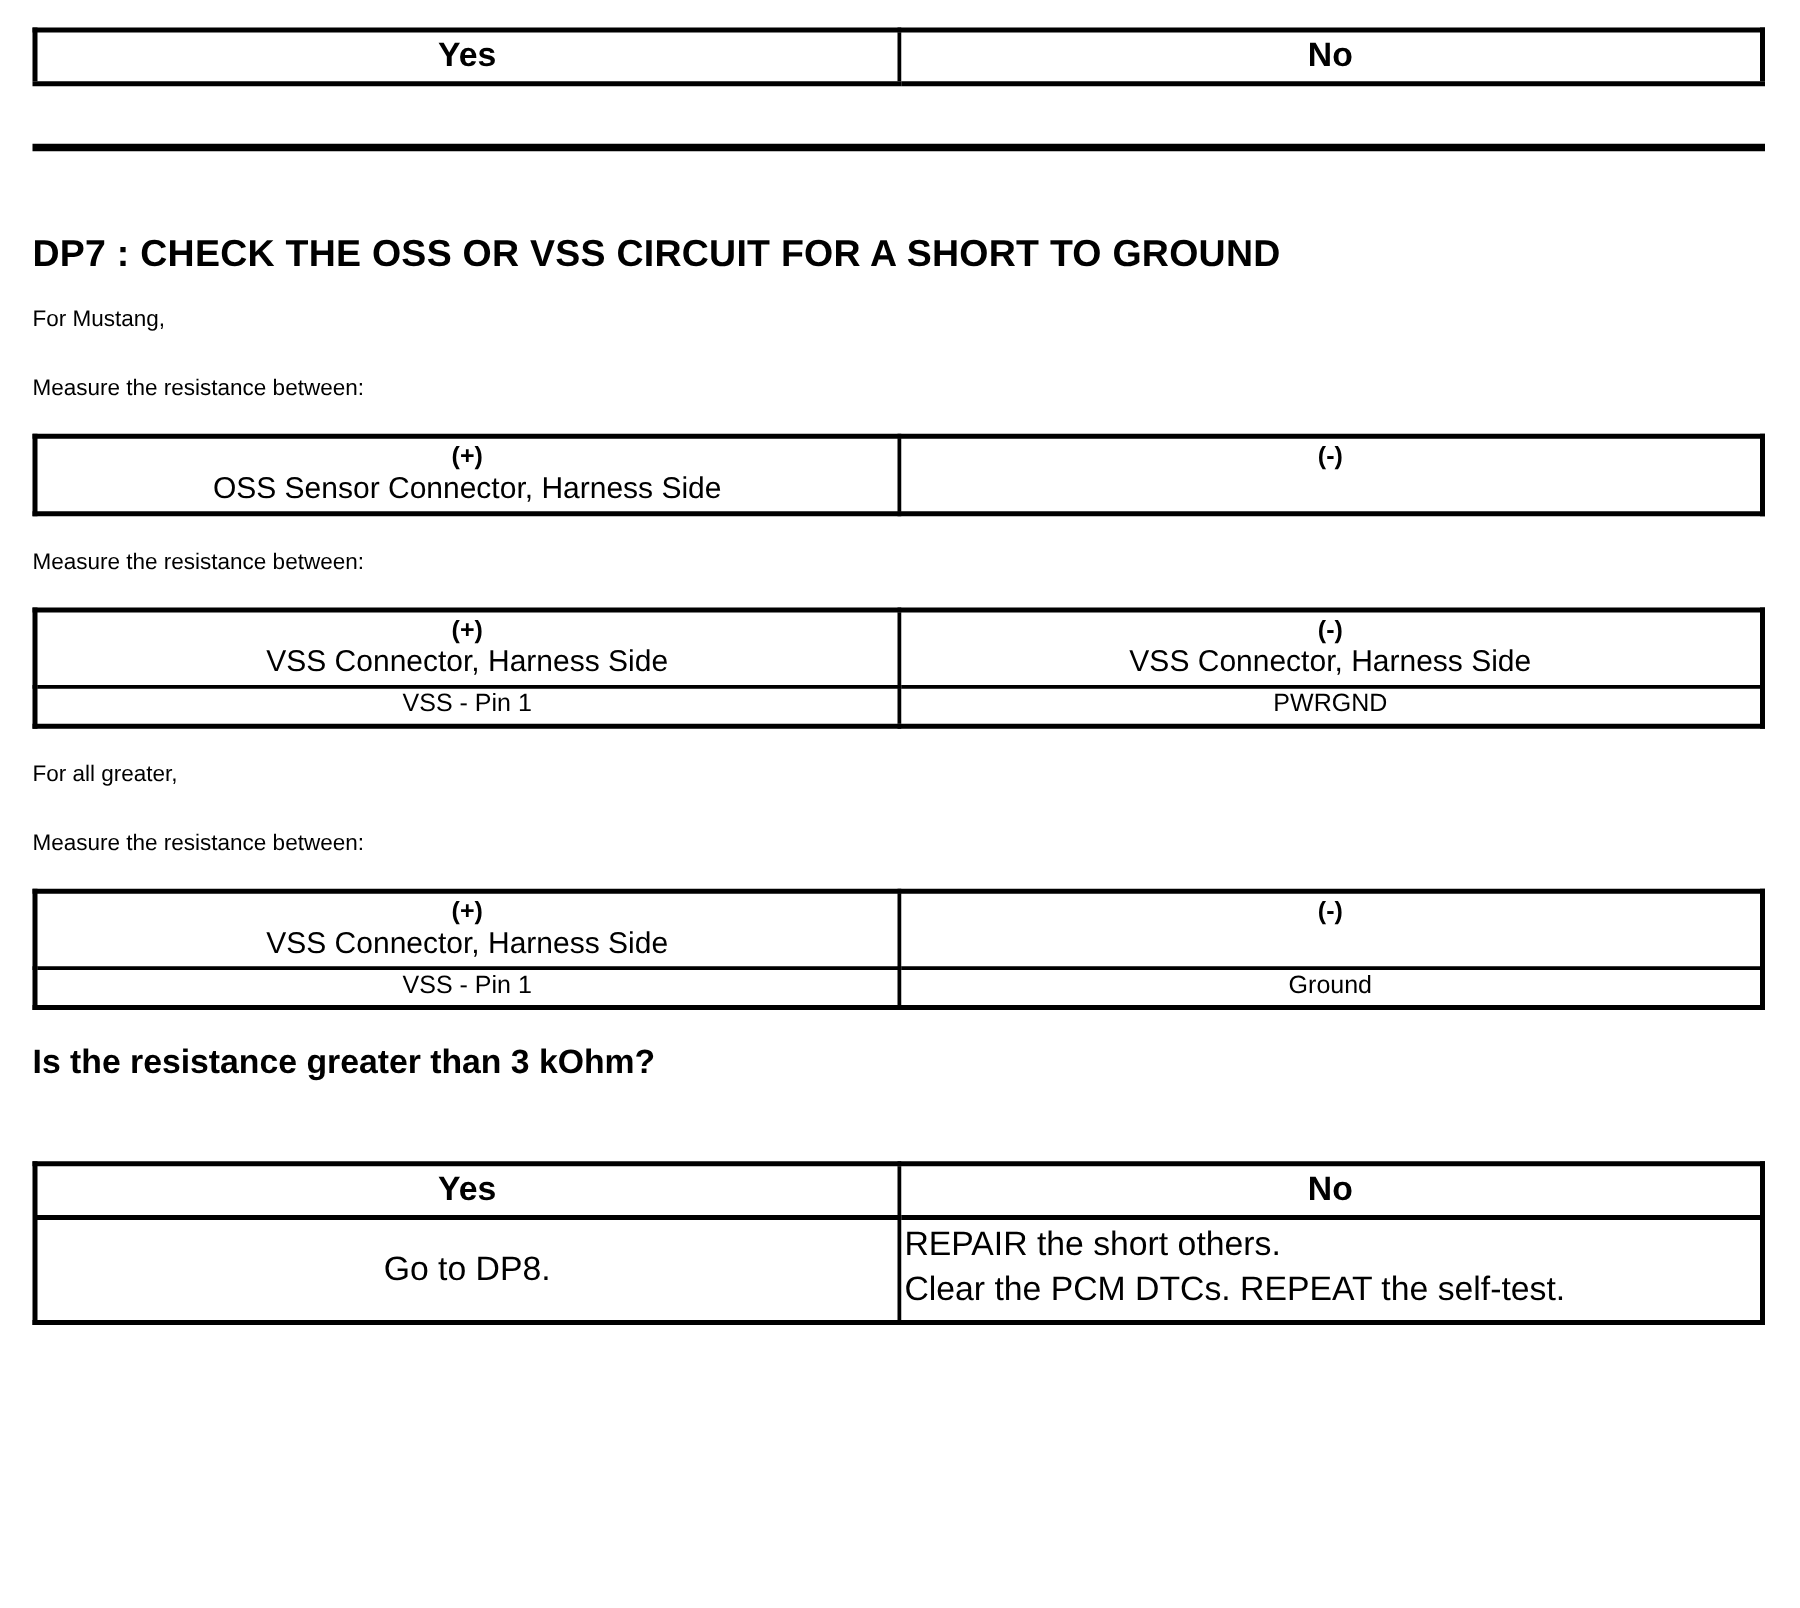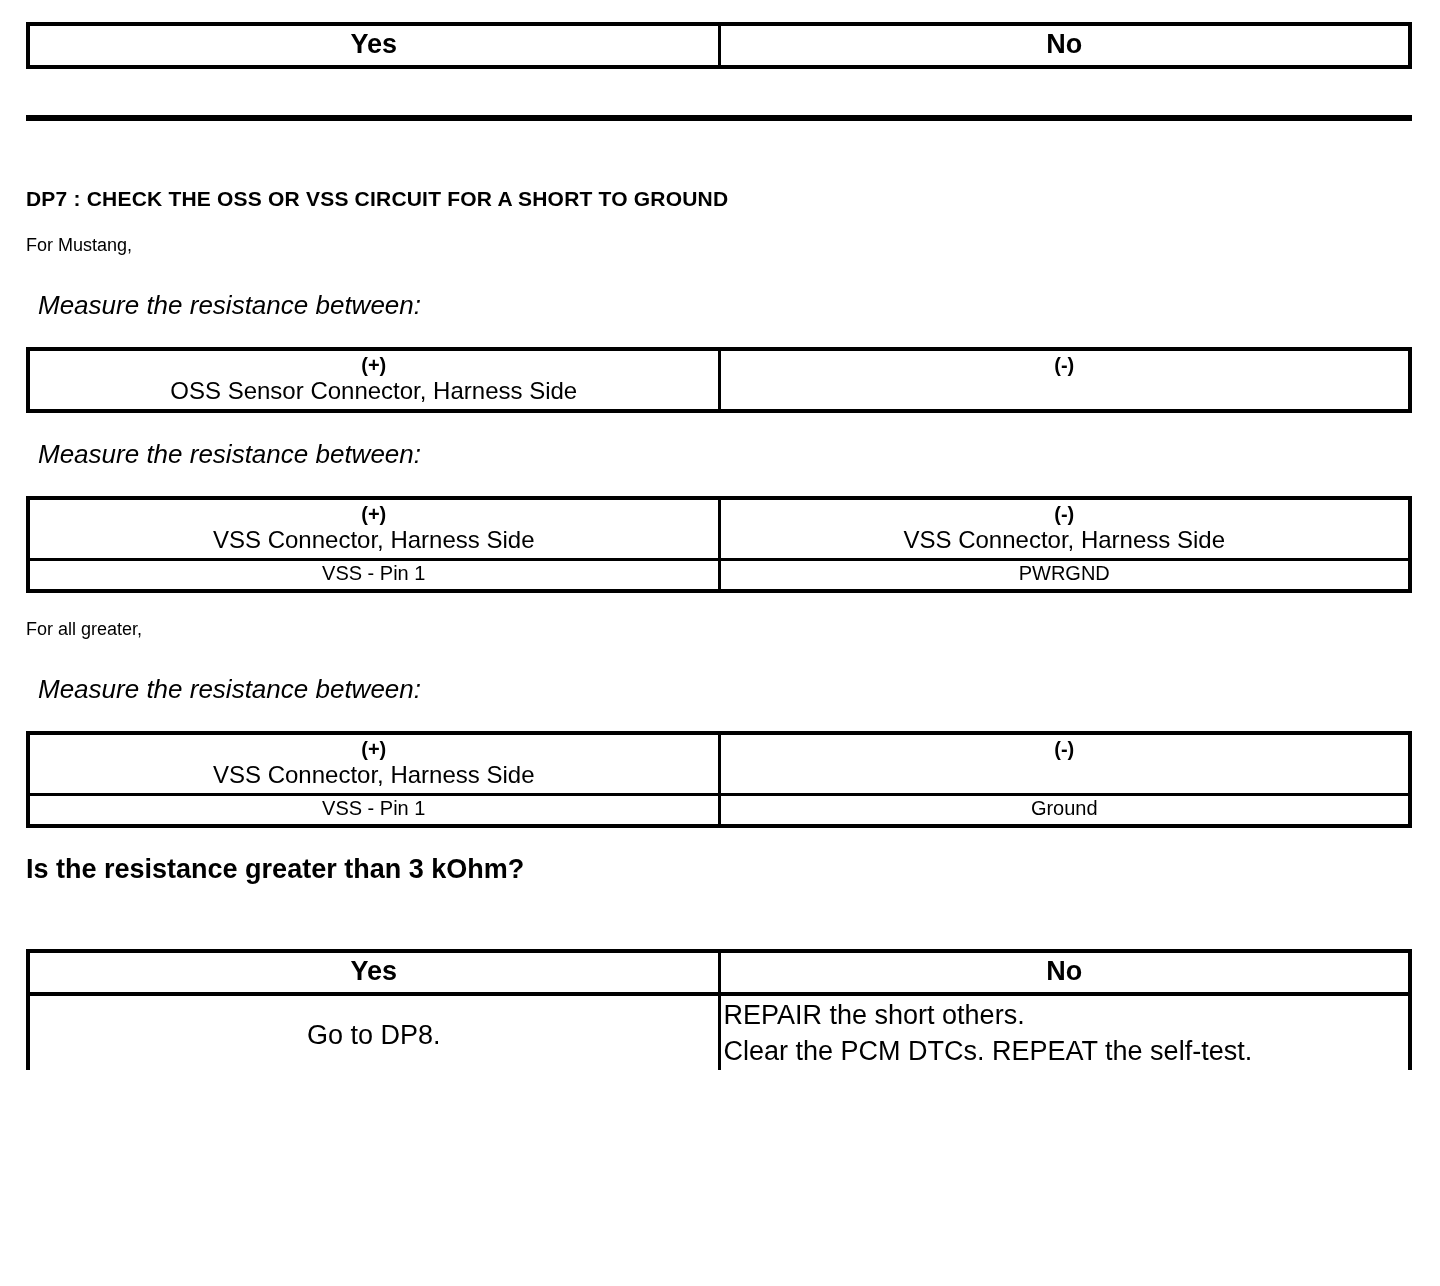--- a/index.html
+++ b/index.html
@@ -43,33 +43,32 @@
   td.no-cell  { text-align: left; padding: 2px 2px 6px 3px; line-height: 1.33; }
 
   
   .rule-divider {
     height: 6px;
     background: #000;
     border: none;
     margin: 46px 0 66px 0;
   }
   .section-heading {
-    font-size: 21px;
+    font-size: 30px;
     font-weight: bold;
     margin: 0 0 24px 0;
     letter-spacing: 0.2px;
   }
   .intro-text {
     font-size: 18px;
     margin: 0 0 34px 0;
   }
   .instruction-text {
-    font-size: 26px;
-    margin: 0 0 26px 12px;
-    font-style: italic;
+    font-size: 18px;
+    margin: 0 0 26px 0;
   }
   .question-text {
     font-size: 27px;
     font-weight: bold;
     margin: 14px 0 64px 0;
   }
 
   
   table.measure-table {
     width: 100%;

